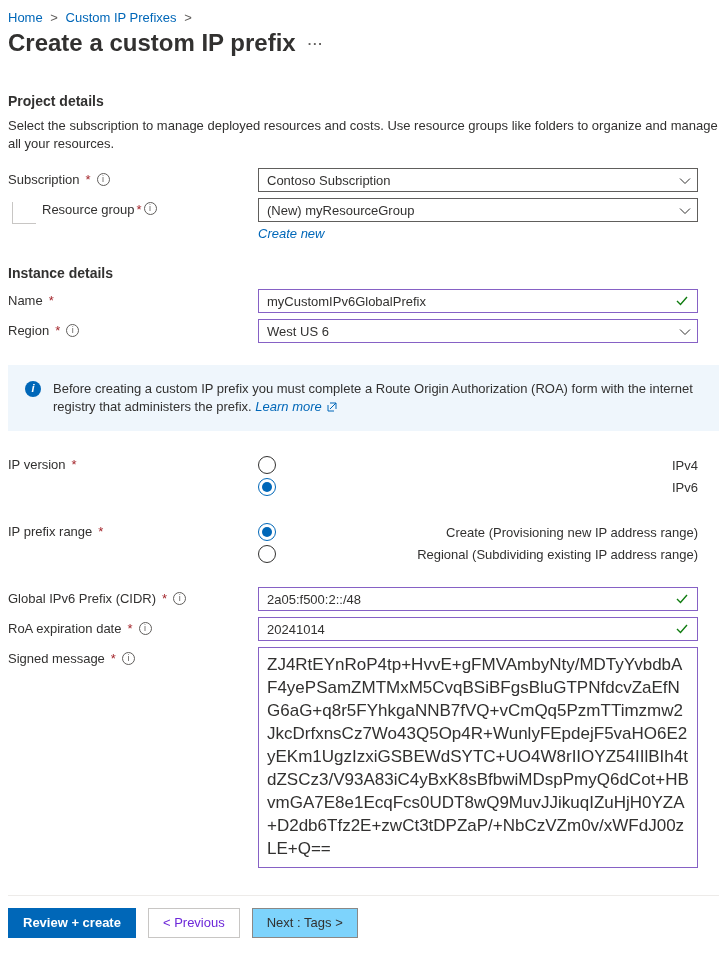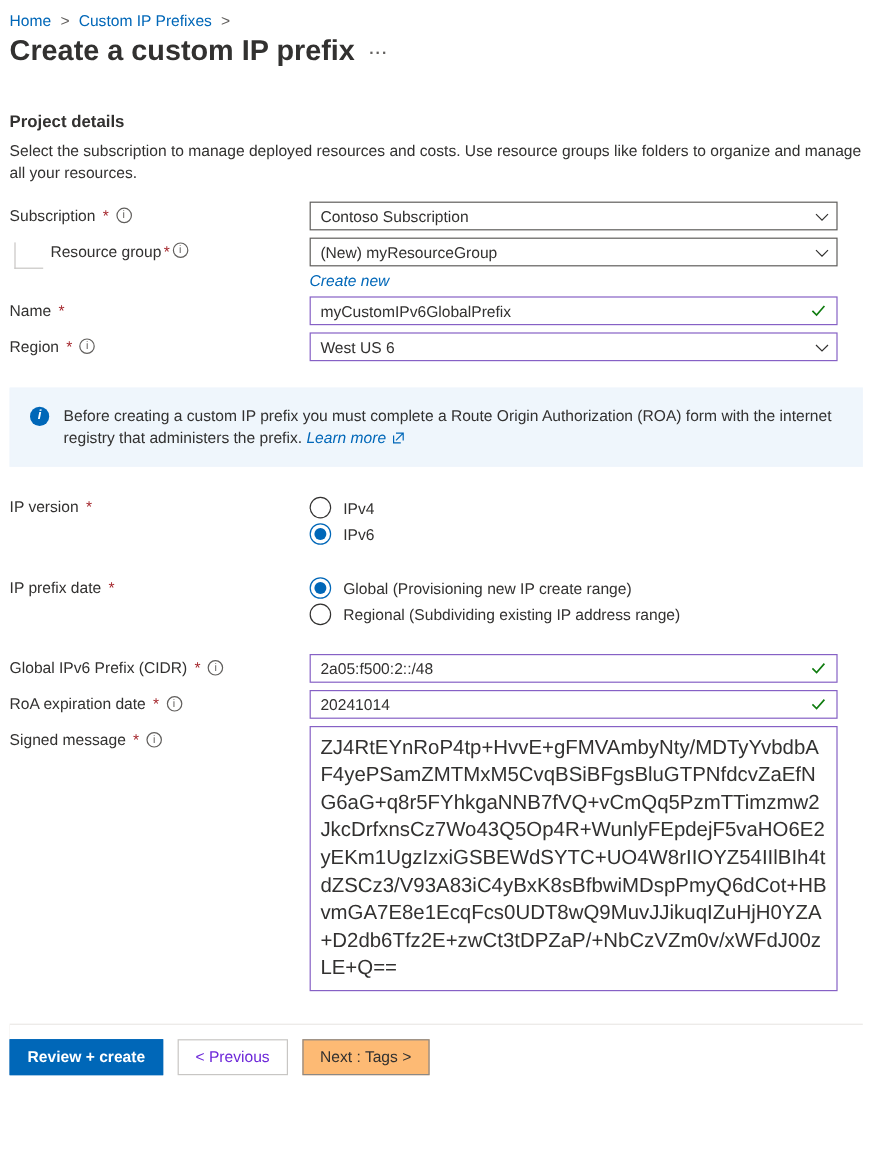--- a/index.html
+++ b/index.html
@@ -52,35 +52,35 @@
   .banner {
     margin:22px 0 22px 0; padding:14px 16px; background:#eff6fc; border:1px solid #eff6fc;
     display:flex; gap:12px; align-items:flex-start; line-height:1.4;
   }
   .banner-icon {
     width:16px; height:16px; background:#0067b8; border-radius:50%;
     display:flex; align-items:center; justify-content:center; color:#fff; font-style: italic;
     font-weight:bold; font-size:11px; flex-shrink:0; margin-top:1px;
   }
   .ext-link svg { display:inline-block; vertical-align:-1px; margin-left:2px;}
-  .radio-row { display:flex; align-items:center; gap:10px; margin:3px 0 4px 0;}
+  .radio-row { display:flex; align-items:center; gap:10px; margin:3px 0 4px 0;justify-content:space-between;}
   .radio {
     width:18px; height:18px; border:1px solid #323130; border-radius:50%;
     display:inline-flex; align-items:center; justify-content:center; flex-shrink:0;
   }
   .radio.selected { border-color:#0067b8;}
   .radio.selected::after { content:""; width:10px; height:10px; border-radius:50%; background:#0067b8;}
   .footer {
     position:relative; margin-top:28px; padding-top:12px; border-top: none;
     display:flex; gap:12px;
     box-shadow: 0 -1px 0 #edebe9;
   }
   .btn {
     font-family:inherit; font-size:13px; padding:5px 14px; height:30px;
-    border:1px solid #8a8886; background:#fdba74; color:#323130; cursor:pointer;
+    border:1px solid #8a8886; background:#7dd3fc; color:#323130; cursor:pointer;
   }
   .btn.primary { background:#0067b8; border-color:#0067b8; color:#fff; font-weight:600;}
   .btn.disabled { color:#6d28d9; background:#fff; border-color:#c8c6c4; }
 </style>
 </head>
 <body>
 
 <div class="breadcrumb">
   <a href="#">Home</a>
   <span class="sep">&gt;</span>
@@ -131,20 +131,21 @@
         <span class="chev">
           <svg width="12" height="12" viewBox="0 0 12 12">
               <path d="M1 3.5 L6 8.5 L11 3.5" fill="none" stroke="#323130" stroke-width="1"></path>
             </svg>
         </span>
       </div>
       <a href="#" class="link create-new">Create new</a>
     </div>
   </div>
 
+  <div class="section-title">Instance details</div>
 
   <div class="row">
     <div class="label-col">
       <span>Name</span>
       <span class="req">*</span>
     </div>
     <div class="field-col">
       <div class="input valid">
         <span>myCustomIPv6GlobalPrefix</span>
         <span class="check">
@@ -201,27 +202,27 @@
       </div>
       <div class="radio-row">
         <span class="radio selected"></span>
         <span>IPv6</span>
       </div>
     </div>
   </div>
 
   <div class="row" style="margin-top:20px">
     <div class="label-col">
-      <span>IP prefix date</span>
+      <span>IP prefix range</span>
       <span class="req">*</span>
     </div>
     <div class="field-col">
       <div class="radio-row">
         <span class="radio selected"></span>
-        <span>Global (Provisioning new IP create range)</span>
+        <span>Create (Provisioning new IP address range)</span>
       </div>
       <div class="radio-row">
         <span class="radio"></span>
         <span>Regional (Subdividing existing IP address range)</span>
       </div>
     </div>
   </div>
 
   <div class="row" style="margin-top:20px">
     <div class="label-col">

